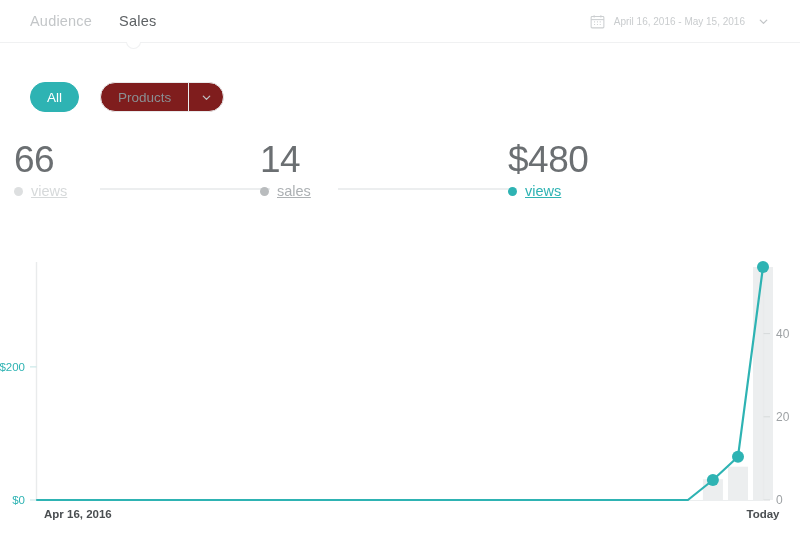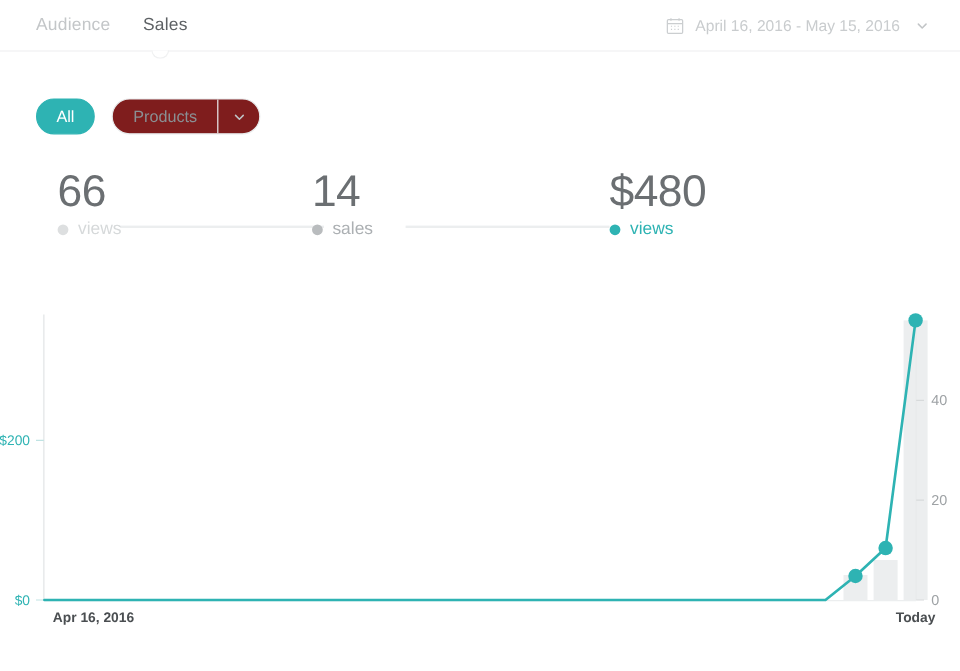--- a/index.html
+++ b/index.html
@@ -14,21 +14,21 @@
     color: #55595c;
     overflow: hidden;
     position: relative;
   }
 
   
   .topbar {
     position: relative;
     height: 42px;
     display: flex;
-    padding: 0 12px 0 30px;
+    padding: 0 17px 0 30px;
   }
   .tabs {
     display: flex;
     align-items: center;
     gap: 27px;
   }
   .tab {
     font-size: 14.5px;
     letter-spacing: .2px;
     color: #c3c6c8;
@@ -37,21 +37,21 @@
   }
   .tab.active {
     color: #5d6164;
   }
   .topbar-right {
     margin-left: auto;
     display: flex;
     align-items: center;
     gap: 9px;
     color: #c9ccce;
-    font-size: 13px;
+    font-size: 10px;
     cursor: pointer;
     user-select: none;
     padding-right: 14px;
   }
   .cal-icon { width: 15px; height: 15px; display:block; }
   .chev { width: 11px; height: 11px; display:block; margin-left: 4px;}
 
   .divider-wrap {
     position: relative;
     height: 2px;
@@ -81,21 +81,21 @@
     border-left: 1px solid #f0f1f2;
     border-right: 1px solid #f0f1f2;
     border-top: 1px solid transparent;
     background: #fff;
   }
 
   
   .pills {
     display: flex;
     align-items: flex-start;
-    gap: 14px;
+    gap: 21px;
     padding: 38px 8px 0 30px;
   }
   .pill {
     height: 30px;
     border-radius: 16px;
     border: 1px solid #e8eaeb;
     display: flex;
     align-items: center;
     font-size: 13.5px;
     color: #8a8f93;
@@ -141,20 +141,21 @@
     font-weight: 400;
     color: #6b6f72;
     letter-spacing: -.5px;
   }
   .metric .legend {
     display: flex;
     align-items: center;
     gap: 8px;
     font-size: 14.5px;
     margin-top: 1px;
+    text-decoration: underline;
   }
   .dot { width: 9px; height: 9px; border-radius: 50%; display:block; }
   .m-views .value { color: #6b6f72; }
   .m-views .legend { color: #d6d9da; }
   .m-views .dot { background: #dddfe0; }
   .m-sales .legend { color: #acb0b3; }
   .m-sales .dot { background: #b9bcbe; }
   .m-total .legend { color: #2eb3b3; }
   .m-total .dot { background: #2eb3b3; }
 
@@ -242,21 +243,21 @@
       </svg>
     </span>
   </div>
 
 </div>
 
 <div class="metrics">
   <div class="joiner" style="left:100px; width:170px;"></div>
   <div class="joiner" style="left:338px; width:170px;"></div>
 
-  <div class="metric m-views" style="left:48px;">
+  <div class="metric m-views" style="left:14px;">
     <div class="value">66</div>
     <div class="legend">
       <span class="dot"></span>
       <span>views</span>
     </div>
   </div>
 
   <div class="metric m-sales" style="left:260px;">
     <div class="value">14</div>
     <div class="legend">

